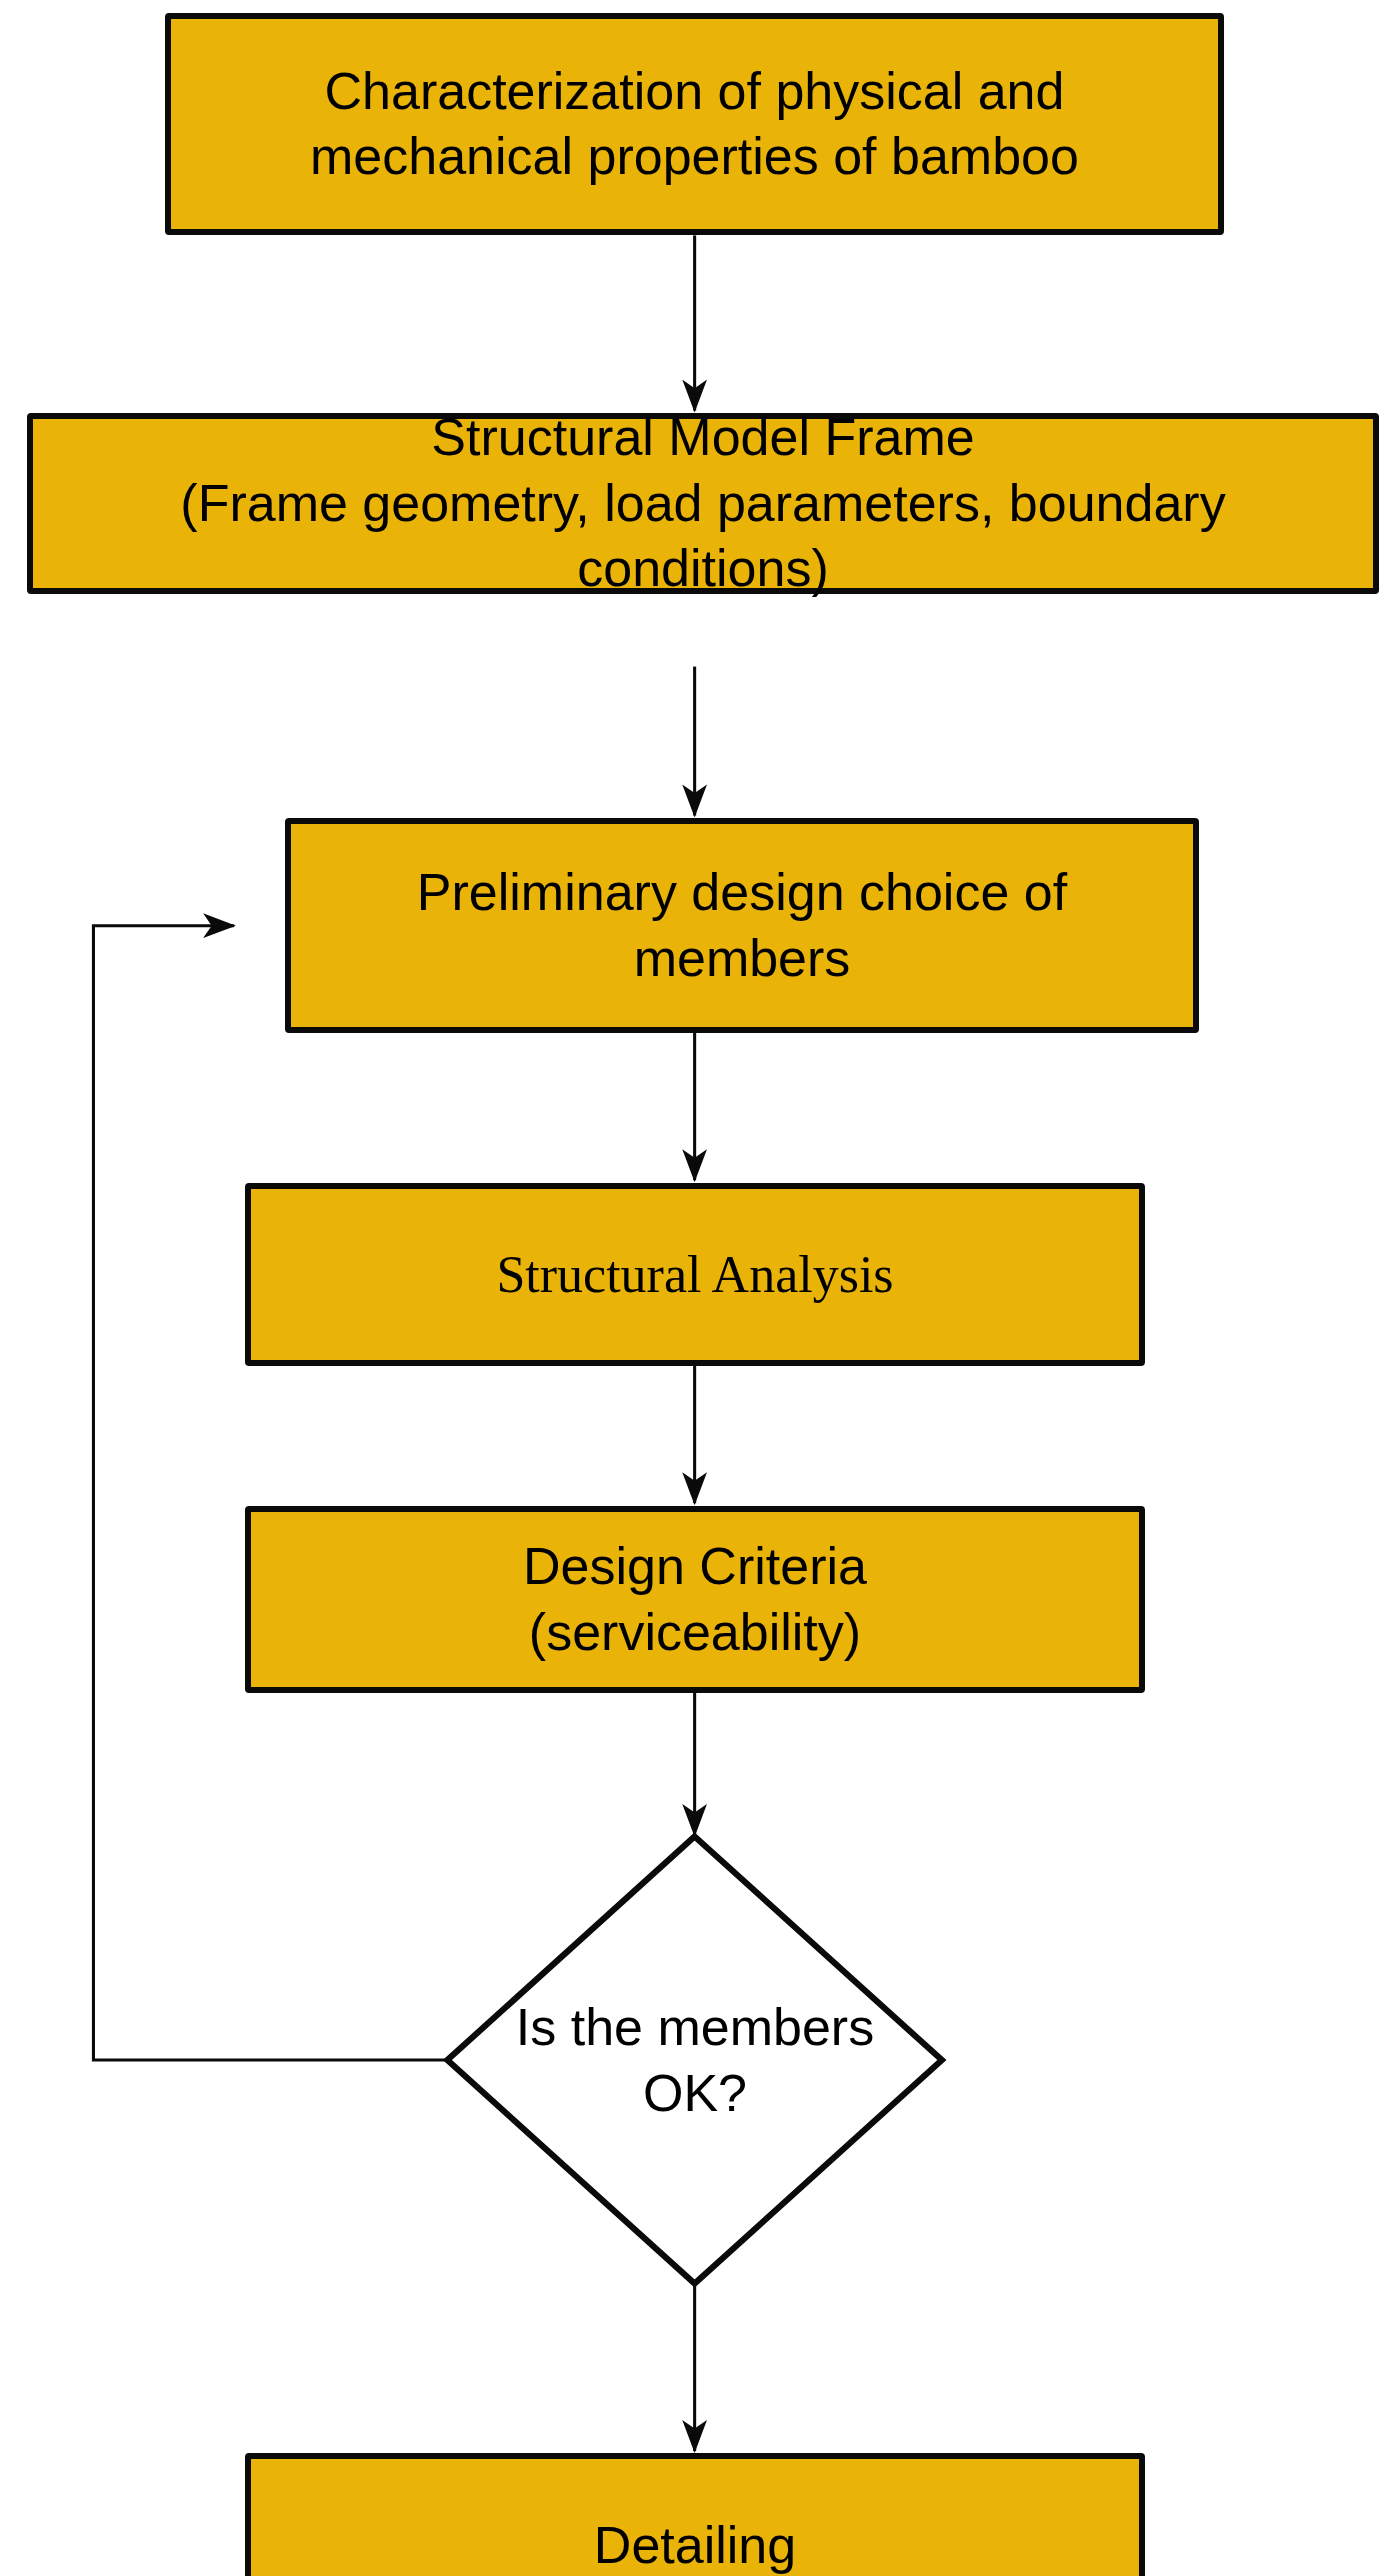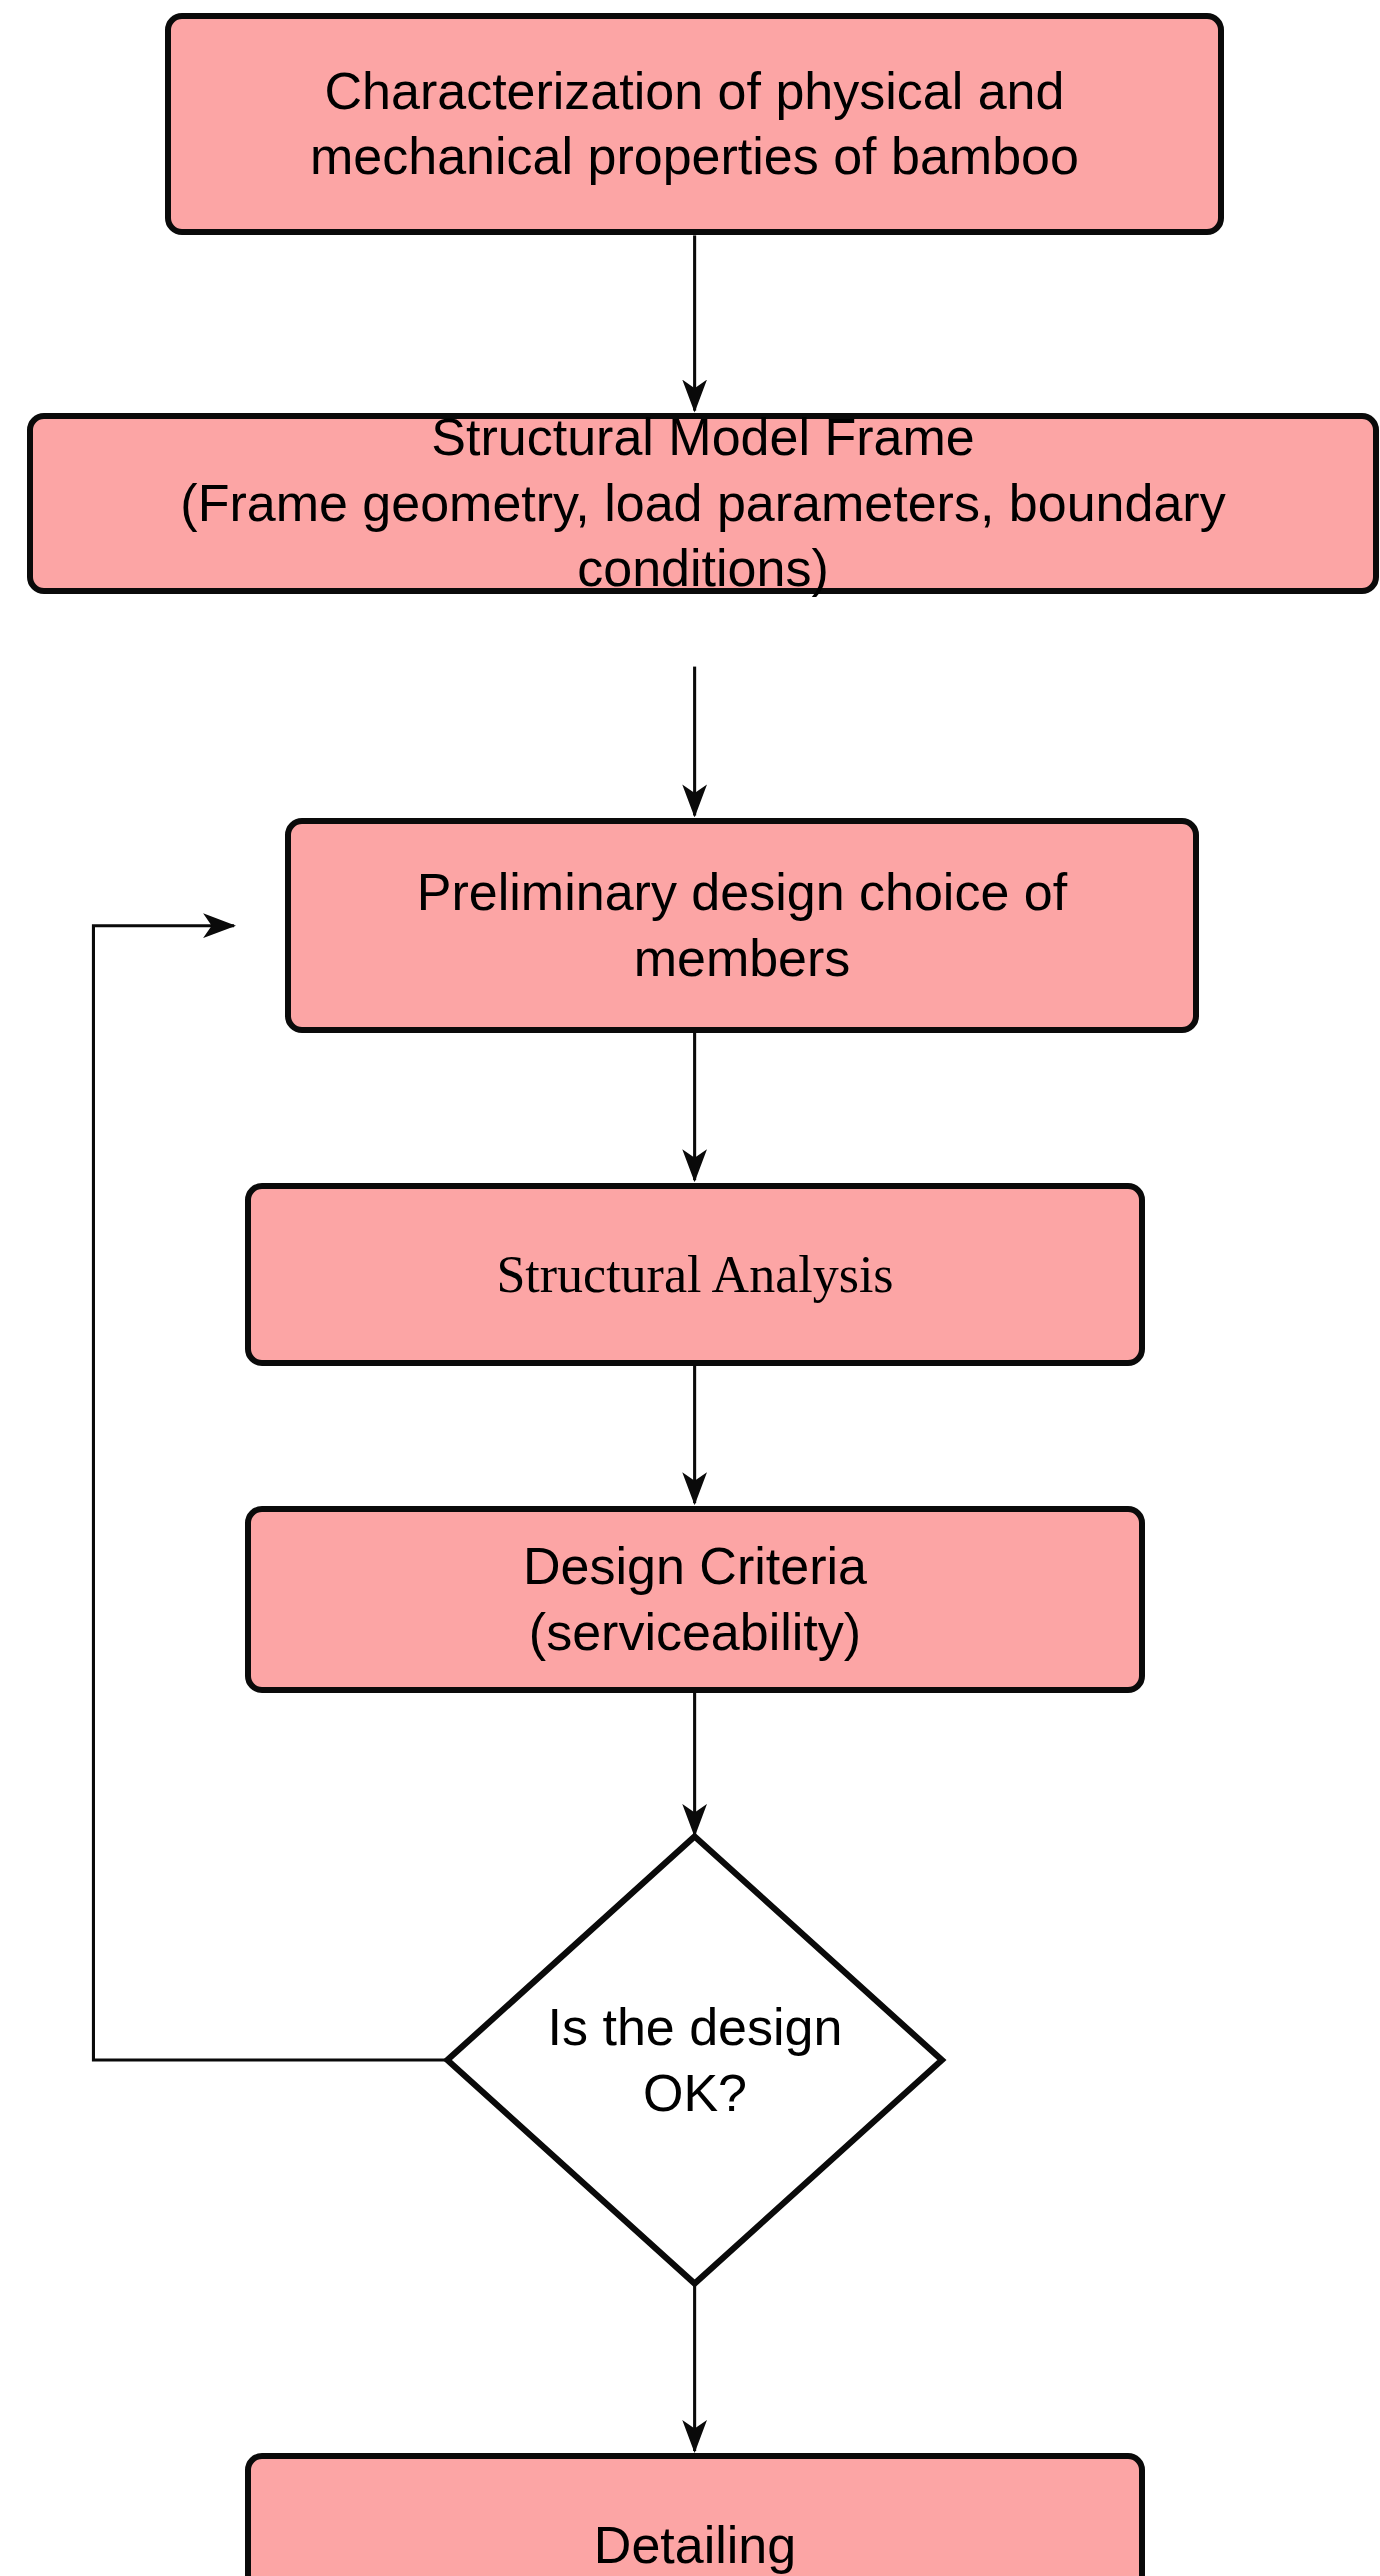--- a/index.html
+++ b/index.html
@@ -21,23 +21,23 @@
     top: 0;
     z-index: 0;
   }
   .node {
     position: absolute;
     box-sizing: border-box;
     display: flex;
     align-items: center;
     justify-content: center;
     text-align: center;
-    background: #fca5a5;
+    background: #eab308;
     border: 6.2px solid #0a0a0a;
-    border-radius: 17px;
+    border-radius: 4px;
     font-size: 52px;
     line-height: 1.26;
     white-space: pre-line;
     z-index: 1;
   }
   .n1 { left: 165px;  top: 13.4px;   width: 1059px; height: 222px; }
   .n2 { left: 27px;   top: 413px;  width: 1352px; height: 181px; }
   .n3 { left: 237px;  top: 818px; width: 914px; height: 215px; margin-left: 48px; }
   .n4 { left: 245px;  top: 1183px; width: 900px; height: 183px; font-family: Liberation Serif, serif; }
   .n5 { left: 245px;  top: 1506px; width: 900px; height: 187px; }
@@ -95,19 +95,19 @@
 conditions)</div>
 
   <div class="node n3">Preliminary design choice of
 members</div>
 
   <div class="node n4">Structural Analysis</div>
 
   <div class="node n5">Design Criteria
 (serviceability)</div>
 
-  <div class="decision-label">Is the design
+  <div class="decision-label">Is the members
 OK?</div>
 
   <div class="node n6">Detailing</div>
 
 </div>
 
 
 </body></html>

